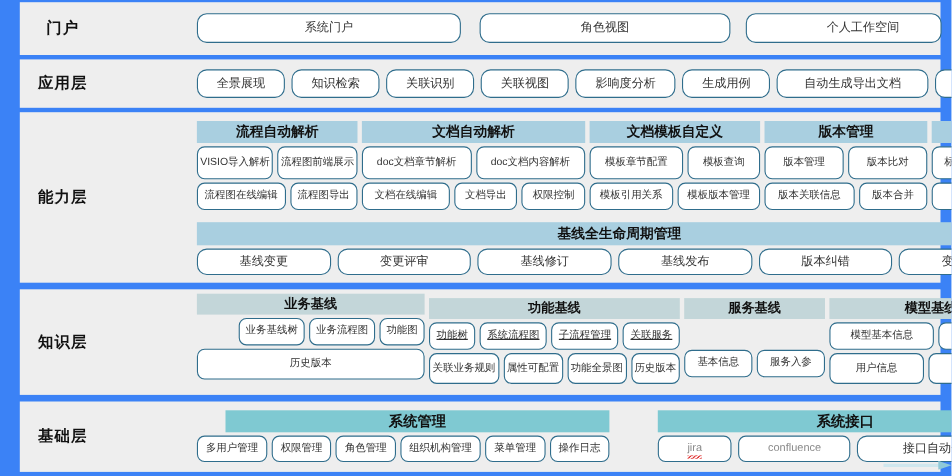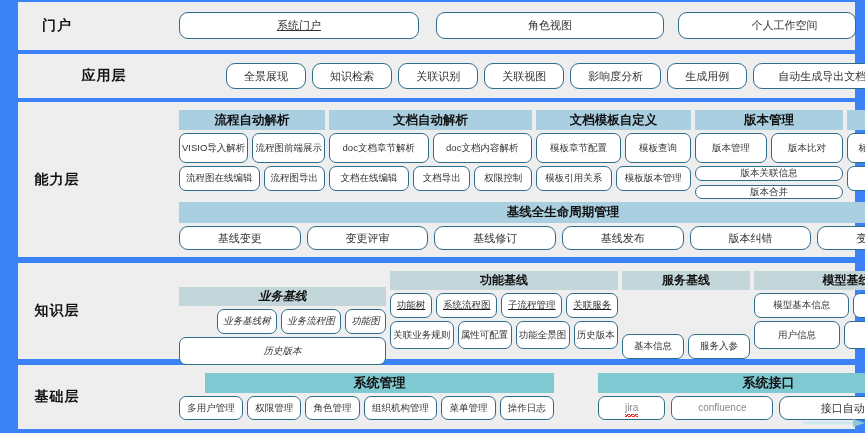--- a/index.html
+++ b/index.html
@@ -54,27 +54,27 @@
   .arrow{position:absolute;right:0;bottom:6px;width:62px;height:8px;}
 </style>
 </head>
 <body>
 
 <div class="canvas">
 
   <div class="band" style="top:2px;height:48px;">
     <div class="band-label">门户</div>
     <div class="band-body">
-      <div class="pill big" style="position:absolute;left:83px;top:10px;width:240px;height:27px;text-decoration:underline;">系统门户</div>
+      <div class="pill big" style="position:absolute;left:83px;top:10px;width:240px;height:27px;">系统门户</div>
       <div class="pill big" style="position:absolute;left:340px;top:10px;width:228px;height:27px;">角色视图</div>
       <div class="pill big" style="position:absolute;left:582px;top:10px;width:178px;height:27px;padding-left:37px;">个人工作空间</div>
     </div>
   </div>
 
-  <div class="band" style="top:54px;height:44px;padding-left:47px;">
+  <div class="band" style="top:54px;height:44px;">
     <div class="band-label">应用层</div>
     <div class="band-body">
       <div class="prow" style="position:absolute;left:83px;top:9px;width:762px;height:26px;gap:6px;">
         <div class="pill big">全景展现</div>
         <div class="pill big">知识检索</div>
         <div class="pill big">关联识别</div>
         <div class="pill big">关联视图</div>
         <div class="pill big">影响度分析</div>
         <div class="pill big">生成用例</div>
         <div class="pill big" style="flex:1.45 1 auto;">自动生成导出文档</div>
@@ -123,21 +123,21 @@
           <div class="pill">模板版本管理</div>
         </div>
       </div>
 
       <div class="group" style="left:599px;top:8px;width:148px;">
         <div class="ghead cap" style="height:20px;">版本管理</div>
         <div class="prow" style="height:30px;">
           <div class="pill">版本管理</div>
           <div class="pill">版本比对</div>
         </div>
-        <div class="prow" style="height:25px;flex-direction:column;">
+        <div class="prow" style="height:25px;">
           <div class="pill">版本关联信息</div>
           <div class="pill">版本合并</div>
         </div>
       </div>
 
       <div class="group" style="left:751px;top:8px;width:92px;">
         <div class="ghead cap" style="height:20px;">全局配置</div>
         <div class="prow" style="height:30px;">
           <div class="pill">标签管理/自定义</div>
         </div>
@@ -158,21 +158,21 @@
         </div>
       </div>
 
     </div>
   </div>
 
   <div class="band" style="top:263px;height:96px;">
     <div class="band-label">知识层</div>
     <div class="band-body">
 
-      <div class="group" style="left:83px;top:24px;width:207px;font-style:italic;">
+      <div class="group" style="left:83px;top:4px;width:207px;">
         <div class="ghead know" style="height:19px;">业务基线</div>
         <div class="prow" style="height:25px;margin-left:38px;">
           <div class="pill">业务基线树</div>
           <div class="pill">业务流程图</div>
           <div class="pill">功能图</div>
         </div>
         <div class="prow" style="height:28px;">
           <div class="pill">历史版本</div>
         </div>
       </div>
@@ -188,21 +188,21 @@
         <div class="prow" style="height:28px;">
           <div class="pill">关联业务规则</div>
           <div class="pill">属性可配置</div>
           <div class="pill">功能全景图</div>
           <div class="pill">历史版本</div>
         </div>
       </div>
 
       <div class="group" style="left:526px;top:8px;width:128px;gap:28px;">
         <div class="ghead know" style="height:19px;">服务基线</div>
-        <div class="prow" style="height:25px;margin-top:16px;">
+        <div class="prow" style="height:25px;">
           <div class="pill">基本信息</div>
           <div class="pill">服务入参</div>
         </div>
         <div class="prow" style="height:28px;padding-left:33px;">
           <div class="pill">服务出参</div>
           <div class="pill">历史版本</div>
         </div>
       </div>
 
       <div class="group" style="left:658px;top:8px;width:185px;">

